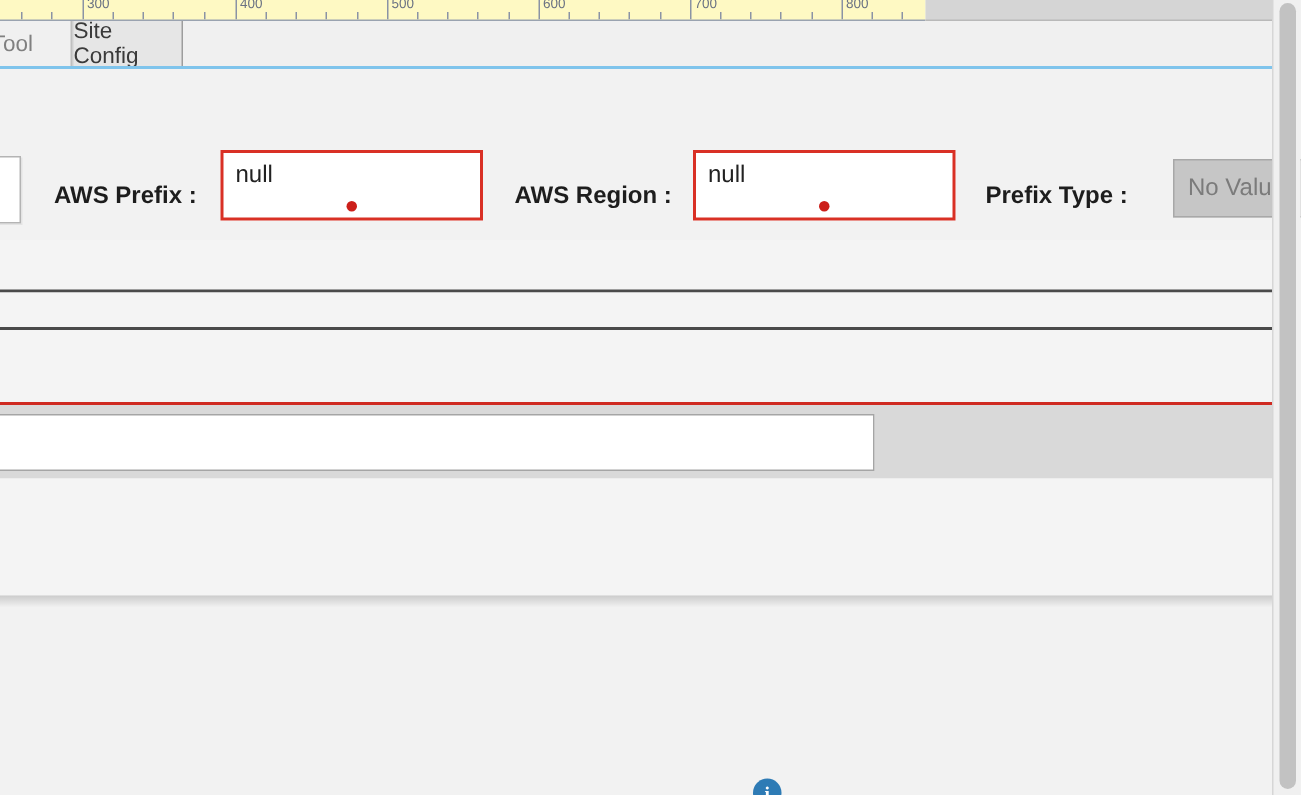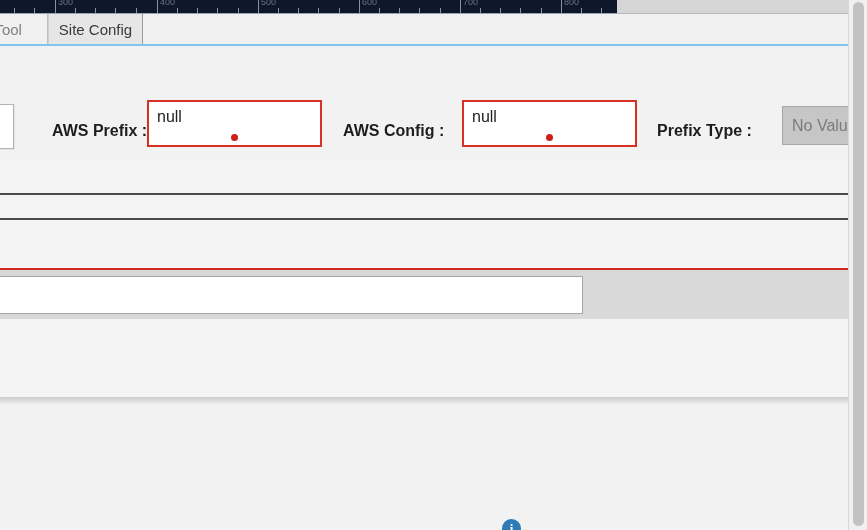--- a/index.html
+++ b/index.html
@@ -23,21 +23,21 @@
     background: #f2f2f2;
   }
 
   
   .ruler {
     position: absolute;
     left: 0;
     top: 0;
     width: 617px;
     height: 13px;
-    background: #0f172a;
+    background: #fef9c3;
     border-bottom: 1px solid #9aa3b0;
     overflow: hidden;
   }
   .ruler-right-filler {
     position: absolute;
     left: 617px;
     top: 0;
     width: 232px;
     height: 13px;
     background: #d5d5d5;
@@ -84,21 +84,21 @@
   }
   .tab-inactive {
     left: -42px;
     width: 90px;
     background: #f0f0f0;
     color: #808080;
     border-right: 1px solid #bfbfbf;
   }
   .tab-active {
     left: 48px;
-    width: 95px;
+    width: 74px;
     background: #e6e6e6;
     color: #3a3a3a;
     border-left: 1px solid #cfcfcf;
     border-right: 1px solid #9d9d9d;
   }
   .tab-rest {
     position: absolute;
     left: 144px;
     top: 0;
     right: 0;
@@ -350,27 +350,27 @@
     <div class="tab-rest"></div>
   </div>
   <div class="tab-underline"></div>
 
   <div class="content">
 
     <div class="form-row">
 
       <div class="field-clipped"></div>
 
-      <div class="field-label" style="left:36px; top:27px;margin-left:16px;">AWS Prefix :</div>
+      <div class="field-label" style="left:36px; top:27px;">AWS Prefix :</div>
       <div class="input-error" style="left:147px; top:6px; width:175px; height:47px;">
         <span>null</span>
         <span class="err-dot" style="left:82px; top:32px;"></span>
       </div>
 
-      <div class="field-label" style="left:343px; top:27px;">AWS Config :</div>
+      <div class="field-label" style="left:343px; top:27px;">AWS Region :</div>
       <div class="input-error" style="left:462px; top:6px; width:175px; height:47px;">
         <span>null</span>
         <span class="err-dot" style="left:82px; top:32px;"></span>
       </div>
 
       <div class="field-label" style="left:657px; top:27px;">Prefix Type :</div>
       <div class="select-disabled" style="left:782px; top:12px; width:90px; height:39px;">
         <span>No Value</span>
       </div>
     </div>

